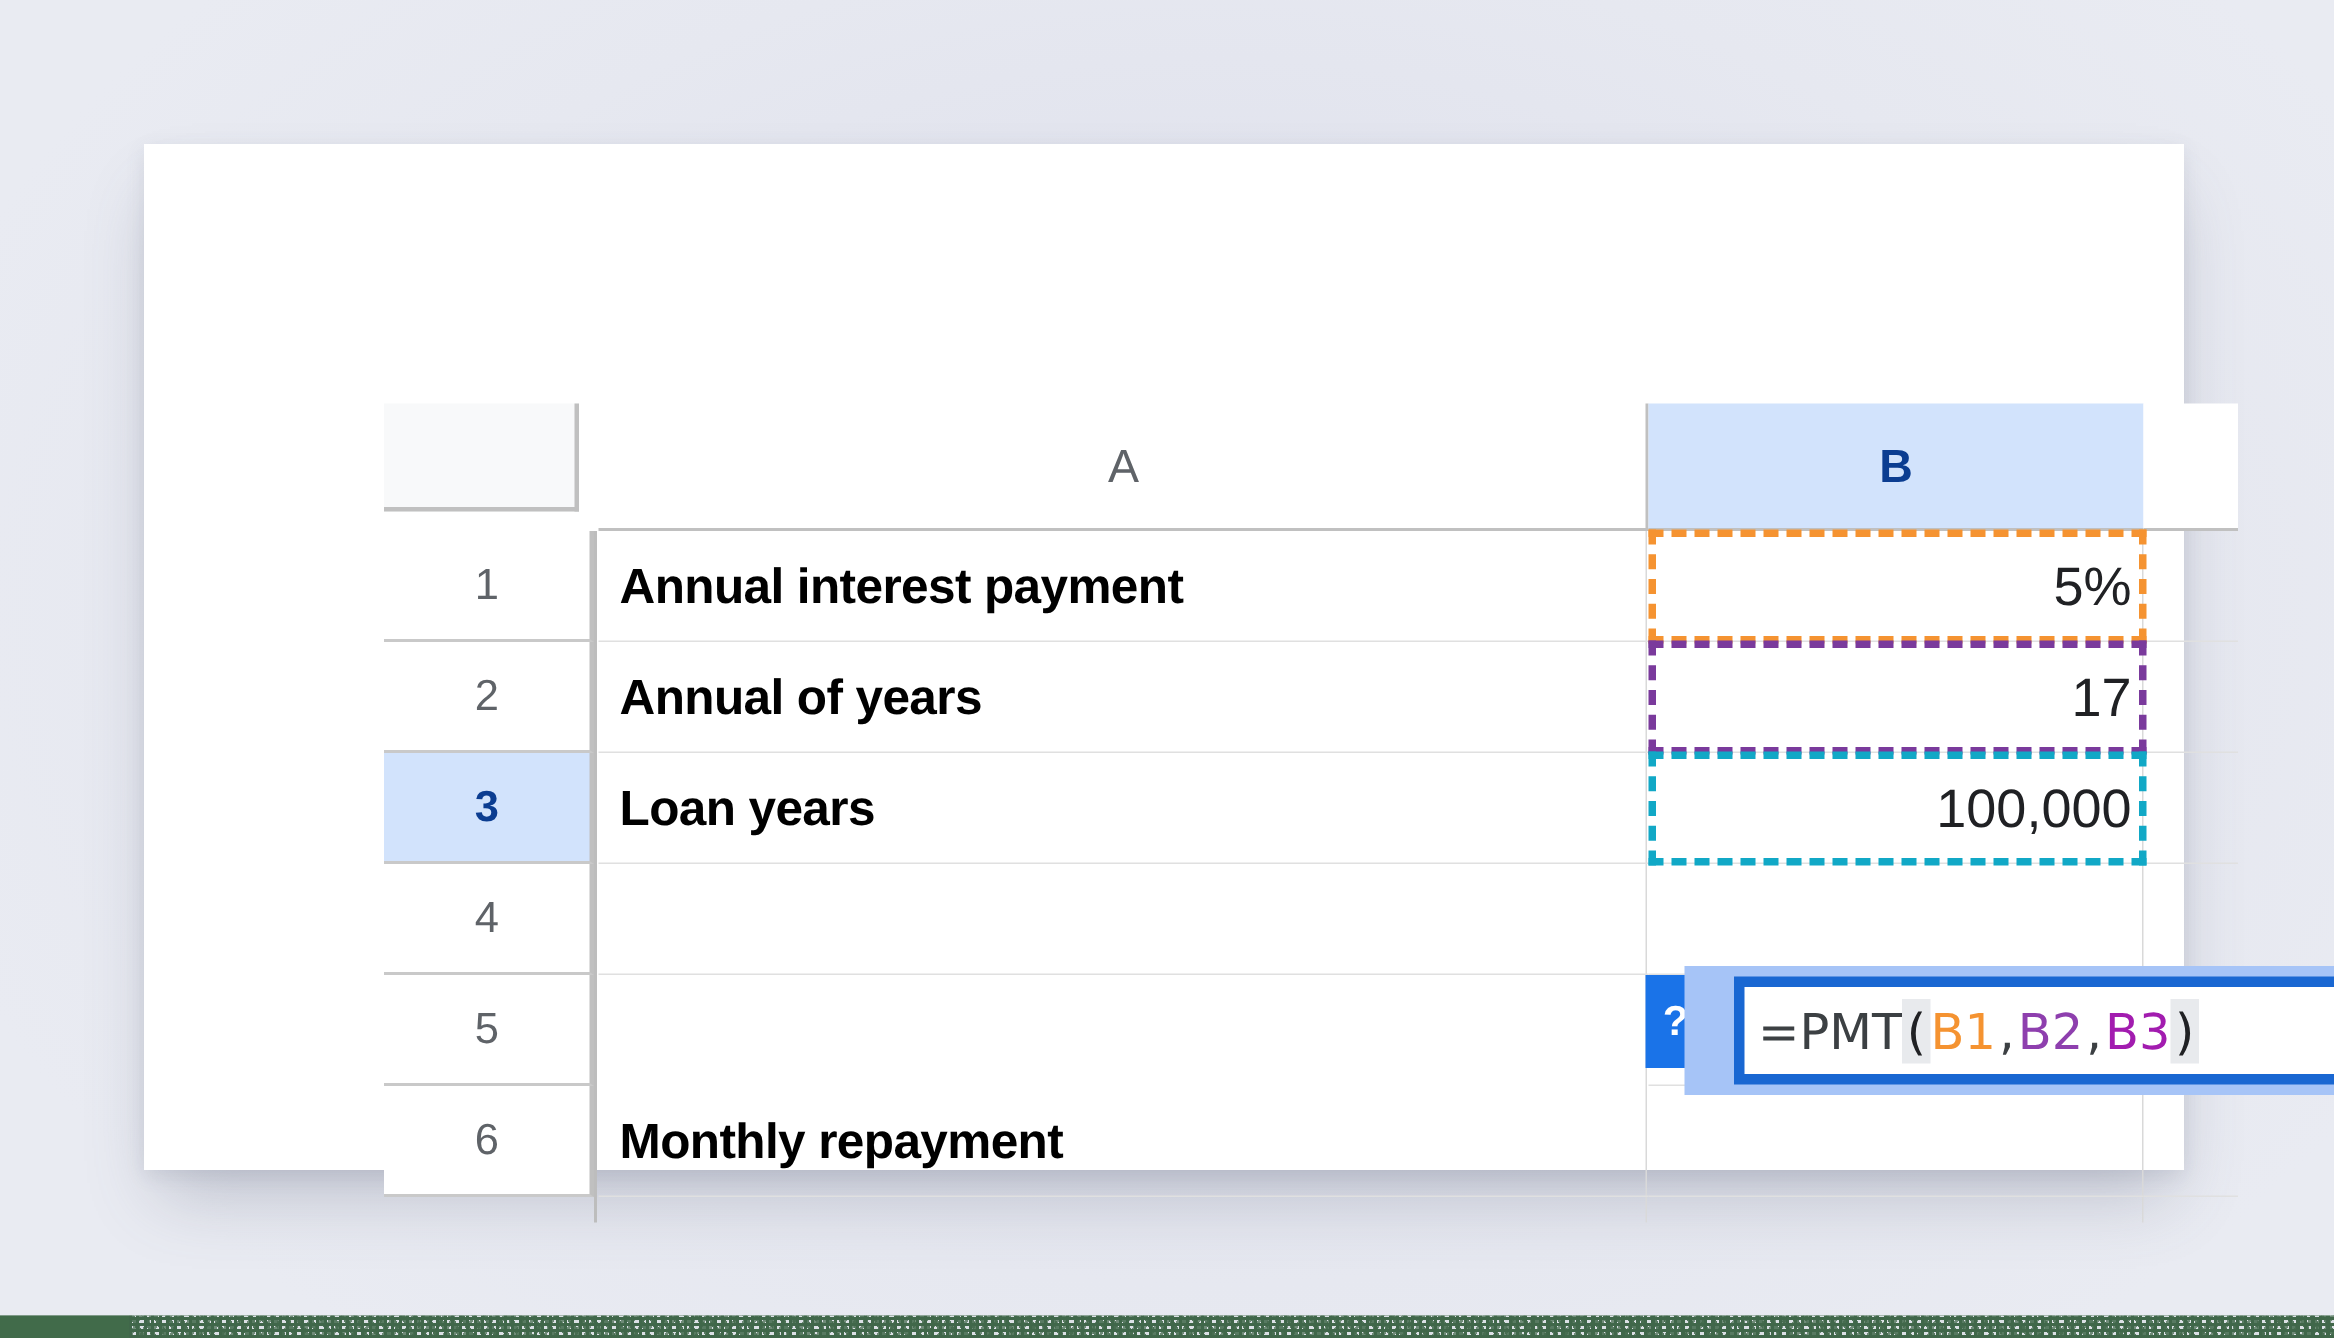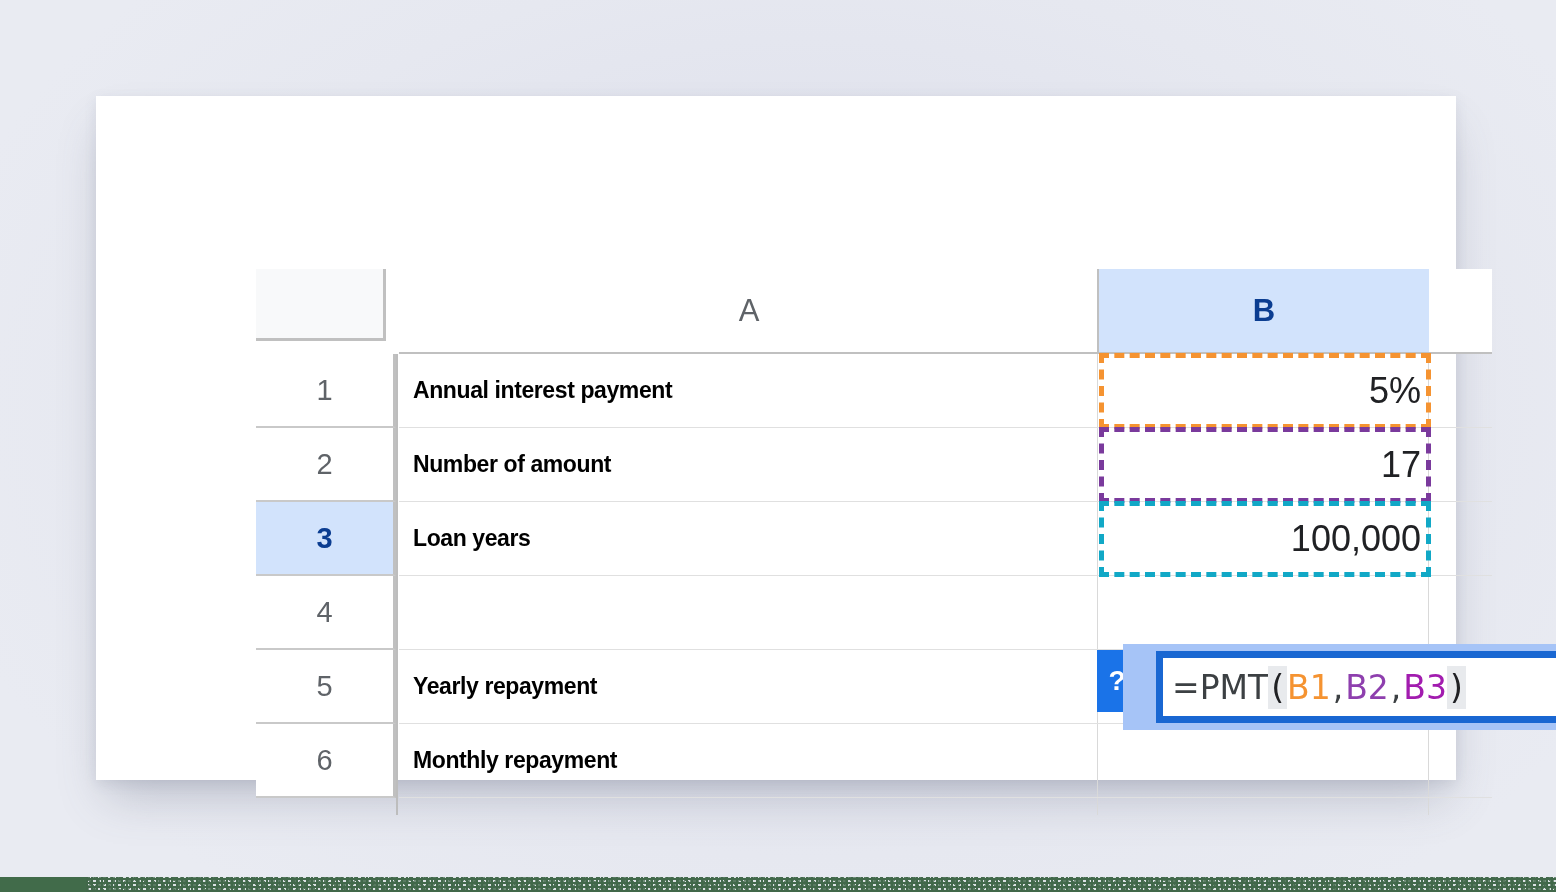--- a/index.html
+++ b/index.html
@@ -157,21 +157,21 @@
     font-weight: 700;
   }
   .row .cell-a {
     position: absolute;
     left: 143px; top: 0;
     width: 700px; height: 74px;
     display: flex;
     align-items: center;
     padding-left: 14px;
     box-sizing: border-box;
-    font-size: 23px;
+    font-size: 33px;
     font-weight: 700;
     color: #000000;
     letter-spacing: -0.4px;
     border-bottom: 1px solid #e0e0e0;
   }
   .row .cell-b {
     position: absolute;
     left: 843px; top: 0;
     width: 330px; height: 74px;
     display: flex;
@@ -330,21 +330,21 @@
         <span>5%</span>
       </div>
       <div class="cell-c"></div>
     </div>
 
     <div class="row" style="top:159px">
       <div class="rowhead">
         <span>2</span>
       </div>
       <div class="cell-a">
-        <span>Number of amount</span>
+        <span>Annual of years</span>
       </div>
       <div class="cell-b">
         <span>17</span>
       </div>
       <div class="cell-c"></div>
     </div>
 
     <div class="row" style="top:233px">
       <div class="rowhead sel">
         <span>3</span>
@@ -367,23 +367,20 @@
       </div>
       <div class="cell-b">
         <span></span>
       </div>
       <div class="cell-c"></div>
     </div>
 
     <div class="row" style="top:381px">
       <div class="rowhead">
         <span>5</span>
-      </div>
-      <div class="cell-a">
-        <span>Yearly repayment</span>
       </div>
       <div class="cell-b">
         <span></span>
       </div>
       <div class="cell-c"></div>
     </div>
 
     <div class="row" style="top:455px">
       <div class="rowhead">
         <span>6</span>

